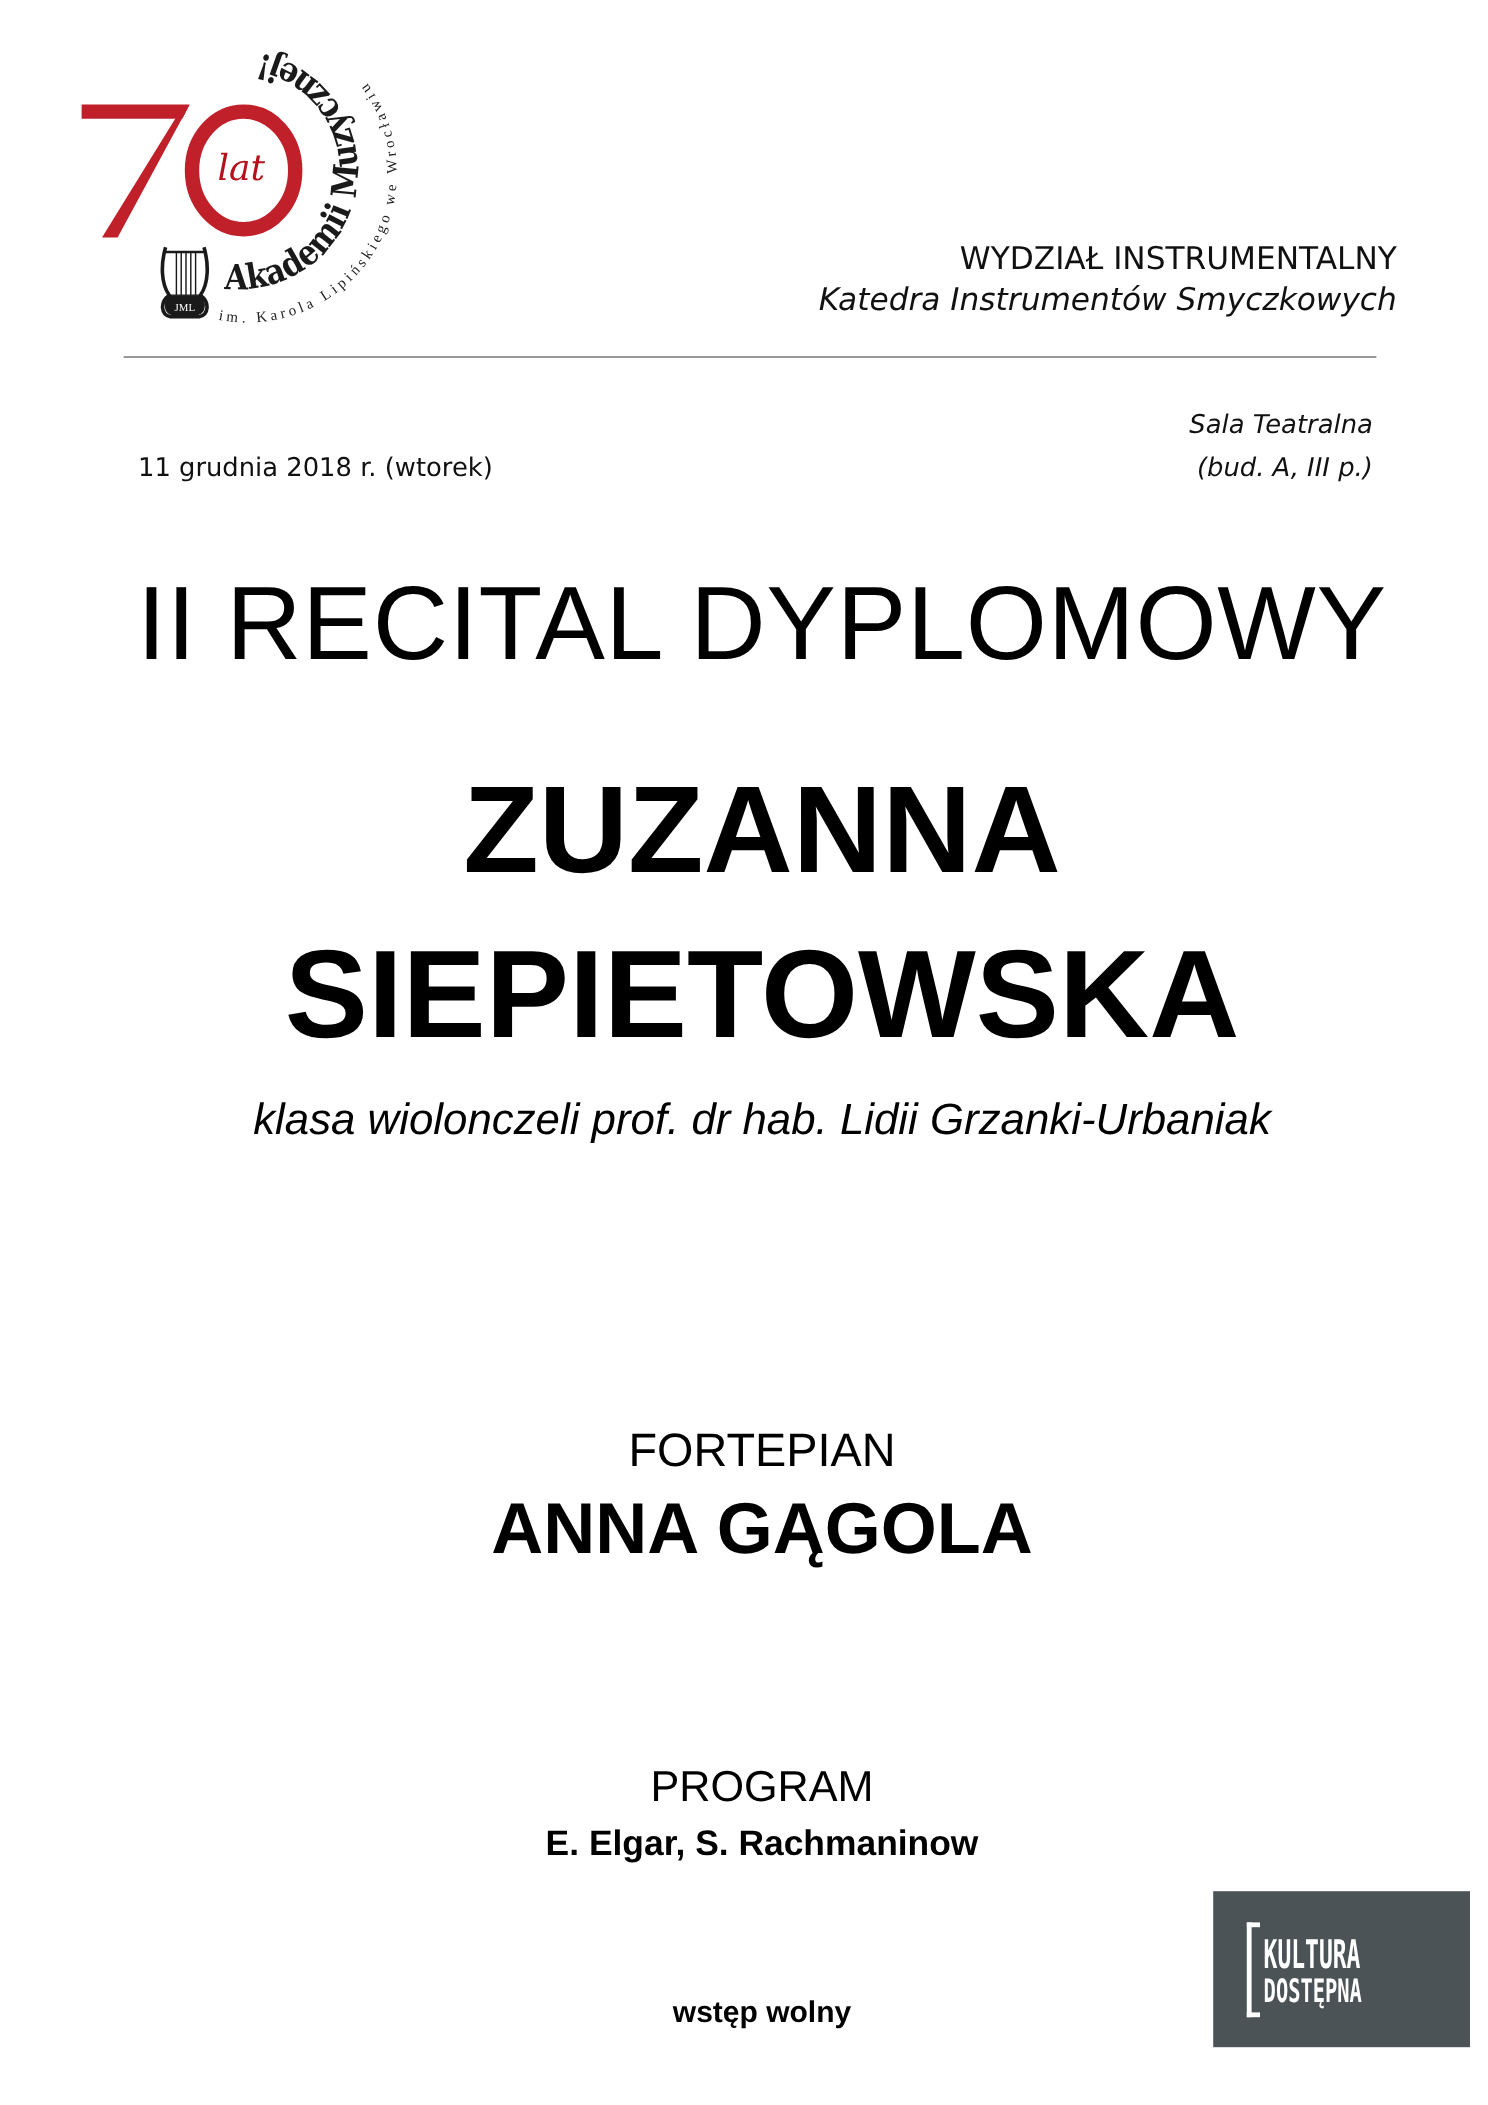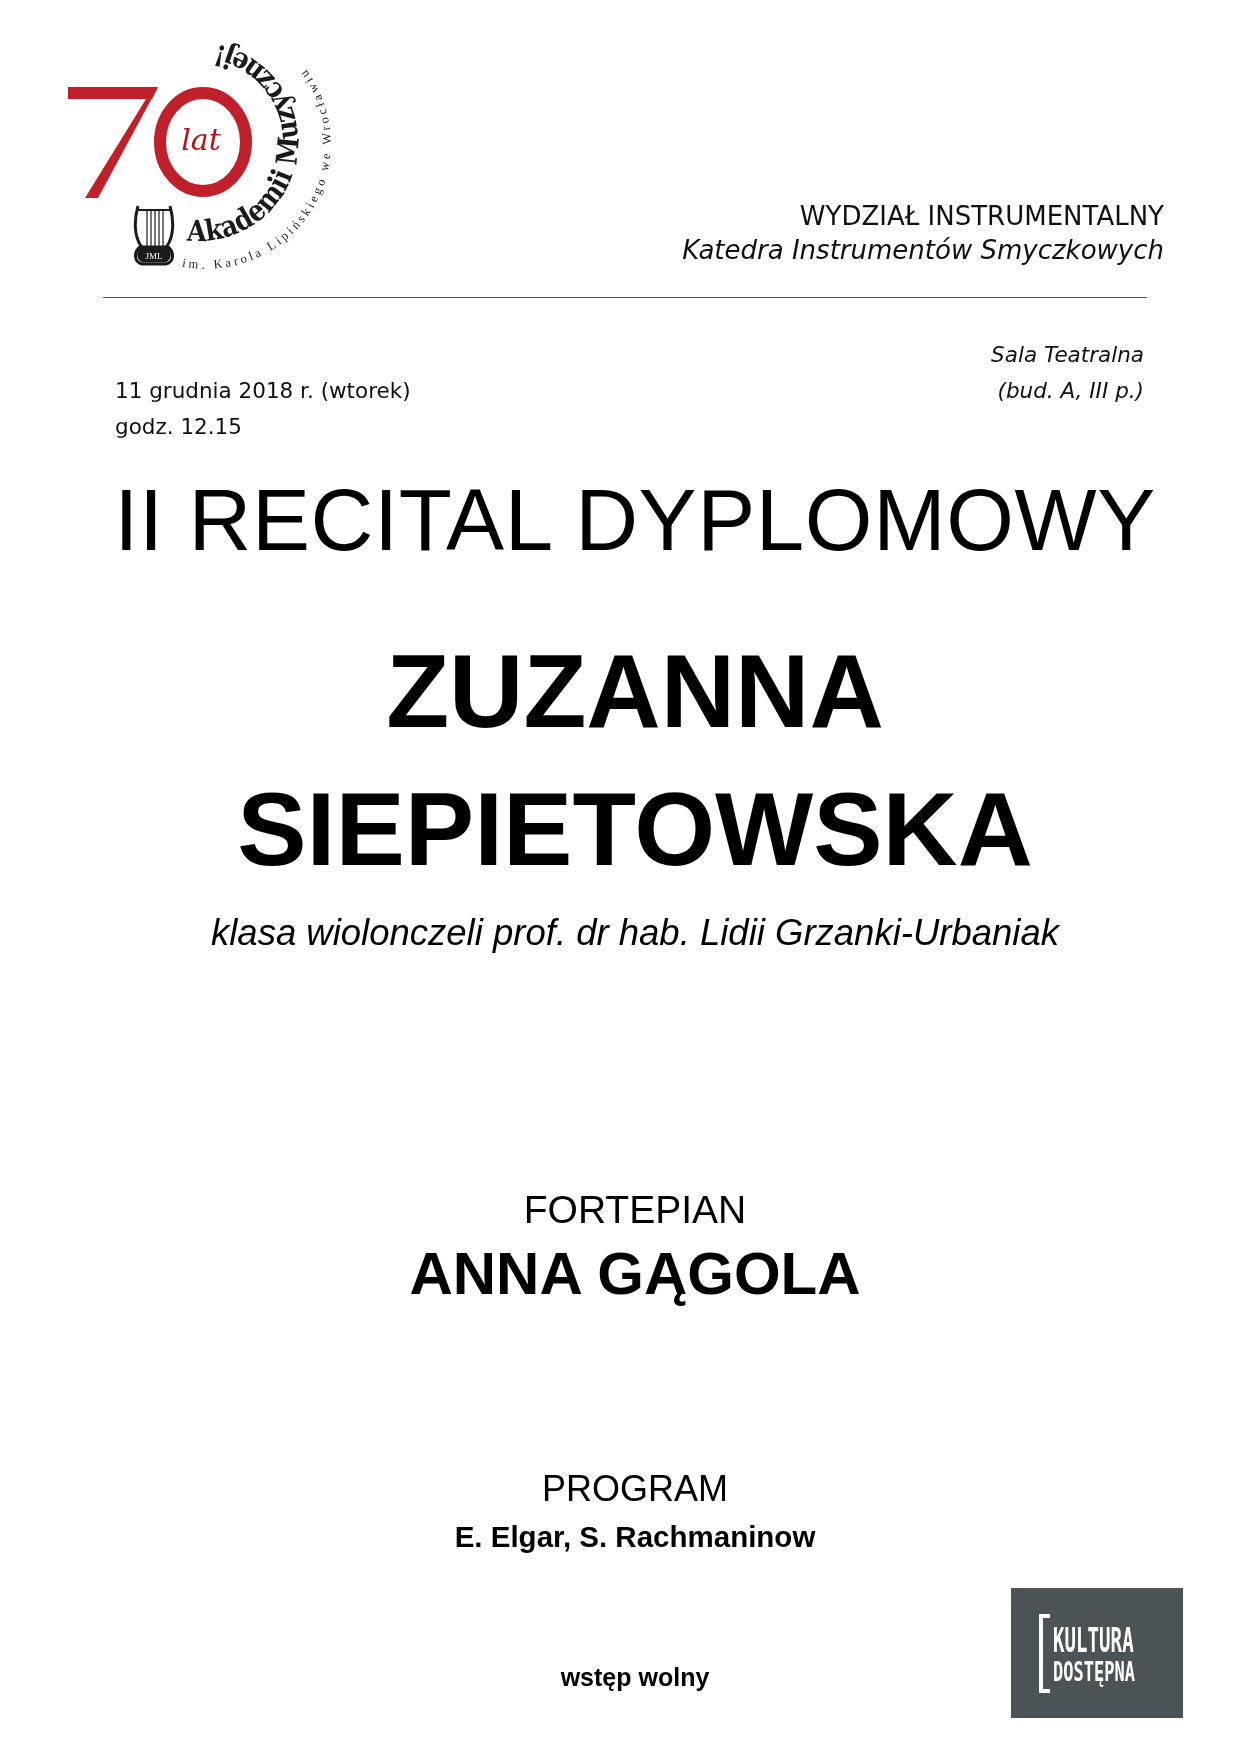--- a/index.html
+++ b/index.html
@@ -24,21 +24,21 @@
   #class-line { top: 909px; font-size: 36.5px; line-height: 48px; font-style: italic; }
 
   #piano-label { top: 1187px; font-size: 39px; line-height: 46px; }
   #pianist-name { top: 1241px; font-size: 60px; line-height: 66px; font-weight: bold; }
 
   #program-label { top: 1468px; font-size: 36px; line-height: 42px; }
   #program-composers { top: 1518px; font-size: 29.5px; line-height: 38px; font-weight: bold; }
 
   #admission { top: 1660px; font-size: 25px; line-height: 34px; font-weight: bold; }
 
-  #kultura-badge { left: 1011px; top: 1576px; width: 172px; height: 130px; background: #4b5357; margin-top: 12px; }
+  #kultura-badge { left: 1011px; top: 1576px; width: 214px; height: 130px; background: #4b5357; }
   #kultura-bracket { position: absolute; left: 28px; top: 26px; width: 7px; height: 71px; border: 4px solid #fff; border-right: none; }
   .kultura-text { position: absolute; left: 42px; color: #fff; font-family: "DejaVu Sans Mono", monospace; font-weight: bold; white-space: nowrap; transform-origin: left top; }
   #kultura-line1 { top: 36px; font-size: 33px; line-height: 33px; transform: scaleX(0.58); }
   #kultura-line2 { top: 70px; font-size: 27px; line-height: 27px; transform: scaleX(0.63); }
 </style>
 </head>
 <body>
 
 <svg id="logo" class="abs" viewBox="40 10 320 280" xmlns="http://www.w3.org/2000/svg">
   <defs>
@@ -74,21 +74,20 @@
     <text x="154" y="259" text-anchor="middle" font-family="'Liberation Serif', serif" font-size="9" fill="#fff" stroke="none">JML</text>
   </g>
 </svg>
 
 <div class="abs hdr calibri" style="top:199px;">WYDZIAŁ INSTRUMENTALNY</div>
 <div class="abs hdr calibri" style="top:233px;font-style:italic;">Katedra Instrumentów Smyczkowych</div>
 <div id="rule" class="abs"></div>
 
 <div id="date-block" class="abs meta calibri">
   <div>11 grudnia 2018 r. (wtorek)</div>
-  <div>godz. 12.15</div>
 </div>
 <div id="venue-block" class="abs meta calibri">
   <div>Sala Teatralna</div>
   <div>(bud. A, III p.)</div>
 </div>
 
 <div id="recital-title" class="abs center-line arial">II RECITAL DYPLOMOWY</div>
 <div id="performer-first" class="abs center-line arial">ZUZANNA</div>
 <div id="performer-last" class="abs center-line arial">SIEPIETOWSKA</div>
 <div id="class-line" class="abs center-line arial">klasa wiolonczeli prof. dr hab. Lidii Grzanki-Urbaniak</div>

